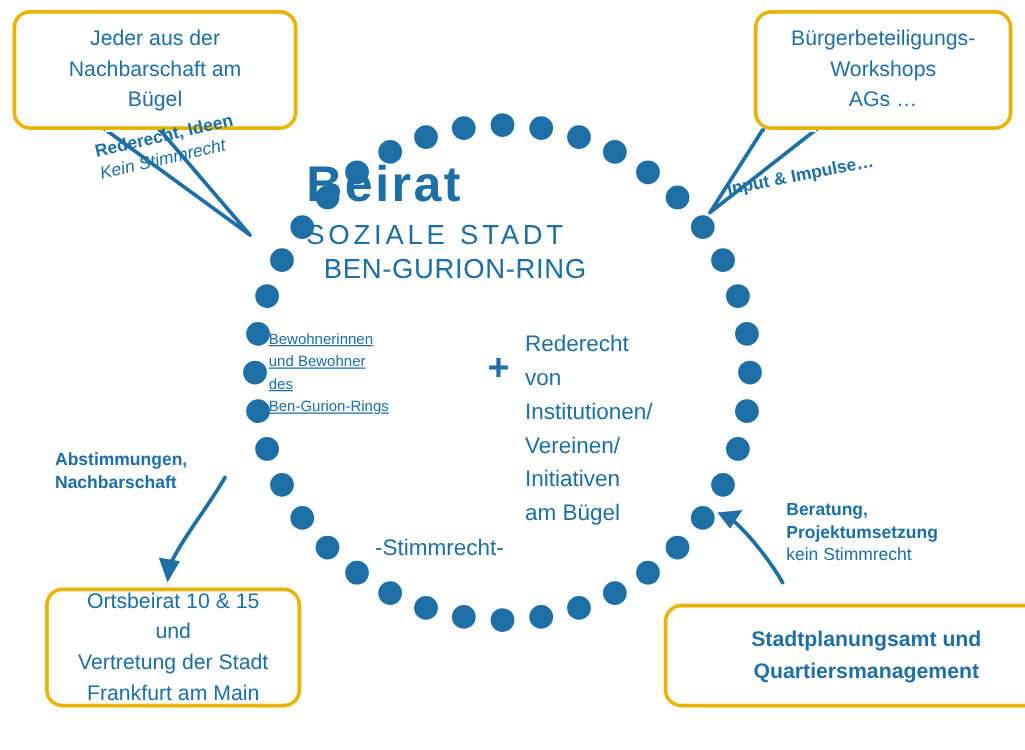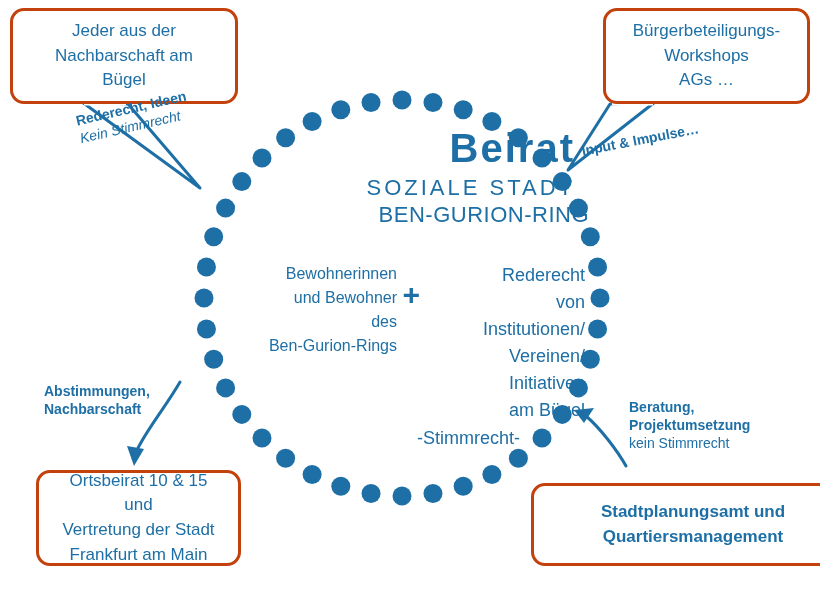--- a/index.html
+++ b/index.html
@@ -22,21 +22,21 @@
     left: 0;
     top: 0;
     width: 820px;
     height: 600px;
   }
 
   
   .box {
     position: absolute;
     box-sizing: border-box;
-    border: 3px solid #c2410c;
+    border: 3px solid #eab308;
     border-radius: 14px;
     background: #ffffff;
     color: #1d6fa5;
     font-size: 17px;
     line-height: 1.45;
     text-align: center;
     display: flex;
     flex-direction: column;
     align-items: center;
     justify-content: center;
@@ -46,42 +46,43 @@
 
   #box-neighborhood { left: 10px;  top: 8px;   width: 228px; height: 96px; }
   #box-workshops    { left: 603px; top: 8px;   width: 207px; height: 96px; }
   #box-ortsbeirat   { left: 36px;  top: 470px; width: 205px; height: 96px; }
   #box-stadtplanung { left: 531px; top: 483px; width: 324px; height: 83px; font-weight: bold; }
 
   
   .center-text {
     position: absolute;
     color: #1d6fa5;
-    text-align: right;
+    text-align: left;
   }
   #title-main {
     left: 245px; top: 126px; width: 330px;
     font-size: 40px;
     font-weight: bold;
     letter-spacing: 2px;
   }
   #title-sub1 {
     left: 245px; top: 175px; width: 330px;
     font-size: 22px;
     letter-spacing: 3px;
   }
   #title-sub2 {
     left: 259px; top: 202px; width: 330px;
     font-size: 22px;
     letter-spacing: 0.5px;
   }
   #col-left {
     left: 215px; top: 262px; width: 182px;
-    font-size: 16px;
+    font-size: 12px;
     line-height: 1.5;
+    text-decoration: underline;
   }
   #plus-sign {
     left: 390px; top: 278px; width: 30px;
     font-size: 30px;
     font-weight: bold;
   }
   #col-right {
     left: 420px; top: 262px; width: 165px;
     font-size: 18px;
     line-height: 1.5;
@@ -107,21 +108,20 @@
     transform-origin: left top;
   }
   #label-input {
     left: 580px; top: 142px; width: 170px;
     transform: rotate(-11deg);
     transform-origin: left top;
   }
   #label-abstimmungen {
     left: 44px; top: 358px; width: 150px;
     font-weight: bold;
-    margin-top: 24px;
   }
   #label-beratung {
     left: 629px; top: 398px; width: 180px;
   }
 </style>
 </head>
 <body>
 
 <div id="stage">
 

